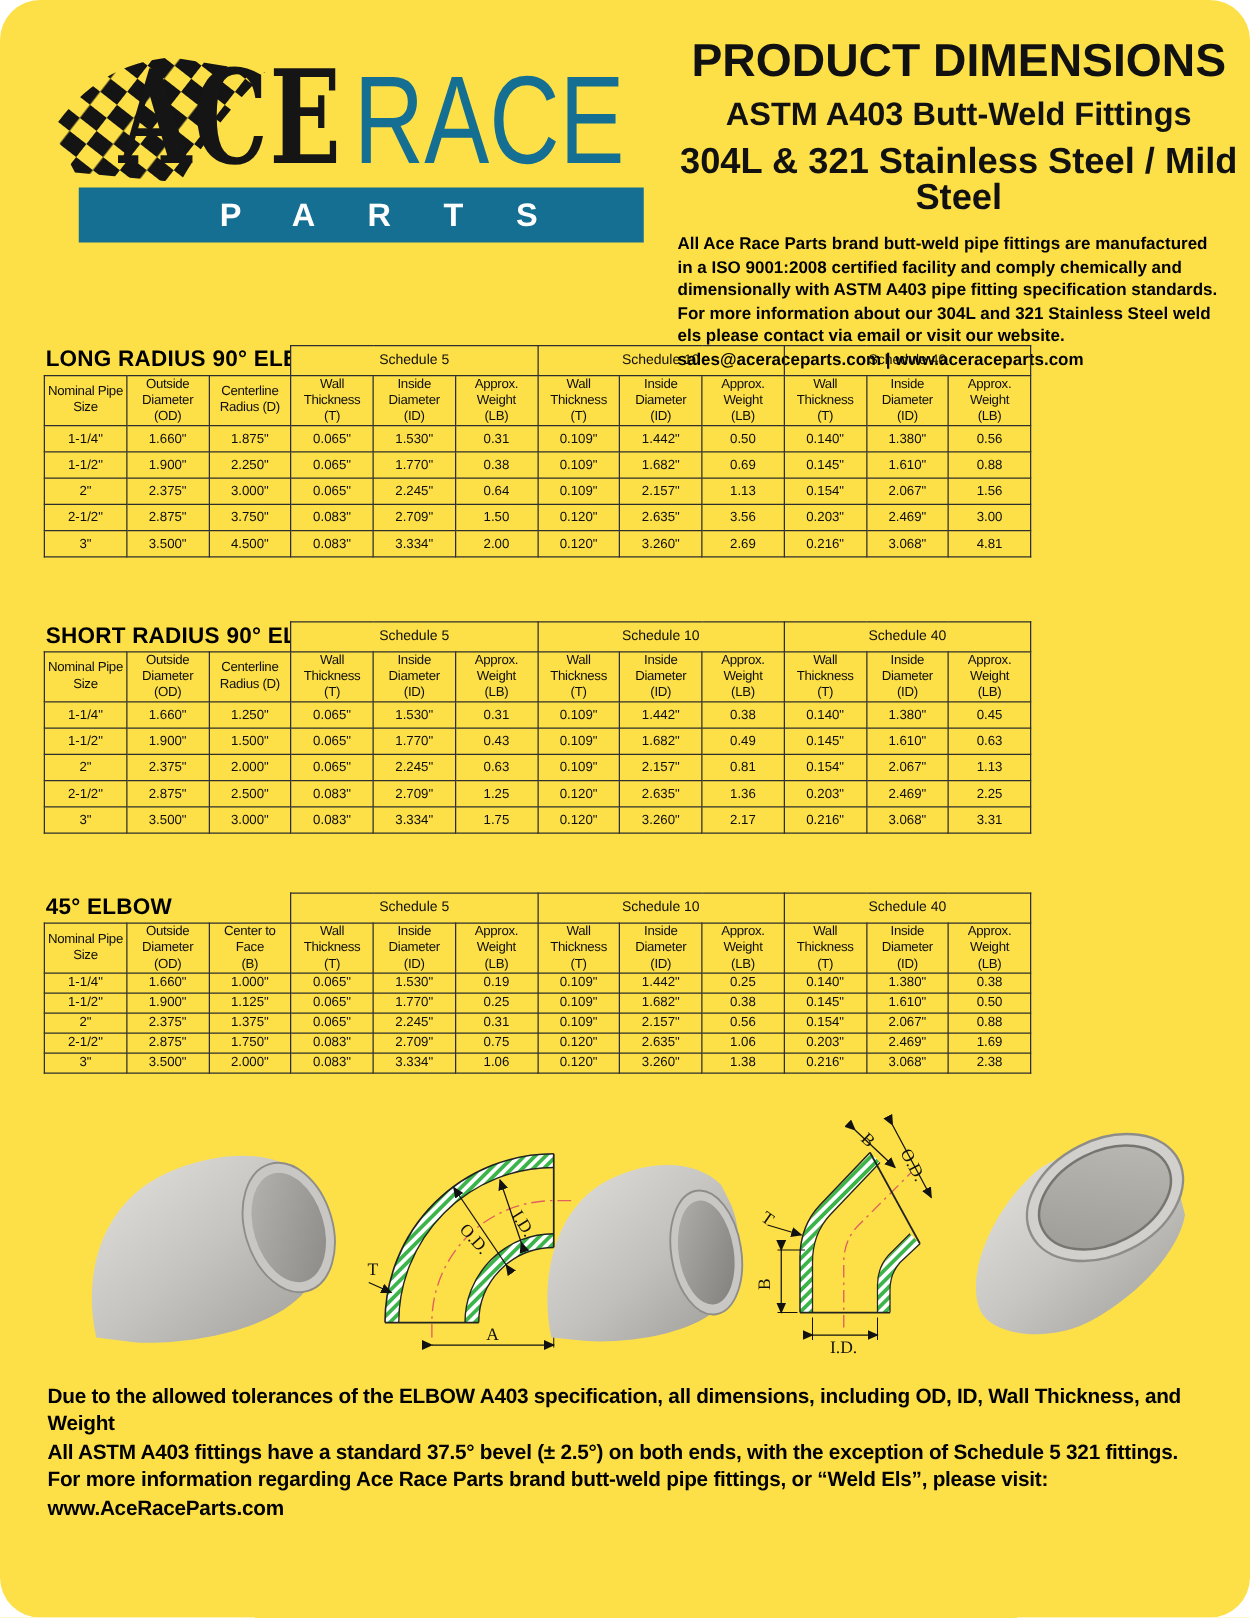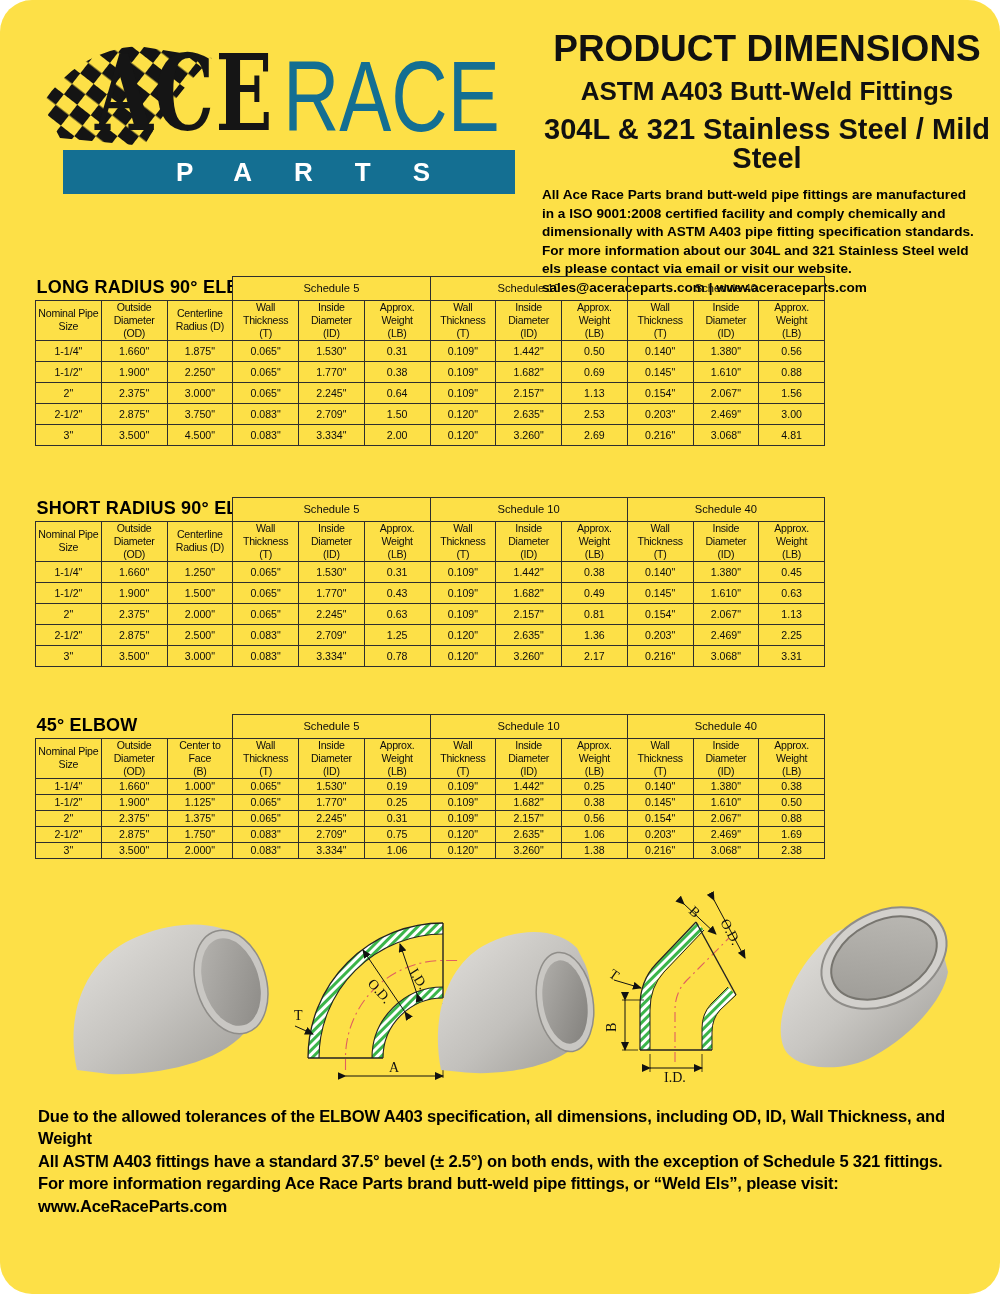--- a/index.html
+++ b/index.html
@@ -184,21 +184,21 @@
           </tr>
           <tr class="data-row">
             <td class="data-cell">2-1/2"</td>
             <td class="data-cell">2.875"</td>
             <td class="data-cell">3.750"</td>
             <td class="data-cell">0.083"</td>
             <td class="data-cell">2.709"</td>
             <td class="data-cell">1.50</td>
             <td class="data-cell">0.120"</td>
             <td class="data-cell">2.635"</td>
-            <td class="data-cell">2.53</td>
+            <td class="data-cell">3.56</td>
             <td class="data-cell">0.203"</td>
             <td class="data-cell">2.469"</td>
             <td class="data-cell">3.00</td>
           </tr>
           <tr class="data-row">
             <td class="data-cell">3"</td>
             <td class="data-cell">3.500"</td>
             <td class="data-cell">4.500"</td>
             <td class="data-cell">0.083"</td>
             <td class="data-cell">3.334"</td>
@@ -303,21 +303,21 @@
             <td class="data-cell">0.203"</td>
             <td class="data-cell">2.469"</td>
             <td class="data-cell">2.25</td>
           </tr>
           <tr class="data-row">
             <td class="data-cell">3"</td>
             <td class="data-cell">3.500"</td>
             <td class="data-cell">3.000"</td>
             <td class="data-cell">0.083"</td>
             <td class="data-cell">3.334"</td>
-            <td class="data-cell">0.78</td>
+            <td class="data-cell">1.75</td>
             <td class="data-cell">0.120"</td>
             <td class="data-cell">3.260"</td>
             <td class="data-cell">2.17</td>
             <td class="data-cell">0.216"</td>
             <td class="data-cell">3.068"</td>
             <td class="data-cell">3.31</td>
           </tr>
         </tbody>
       </table>
     </div>

